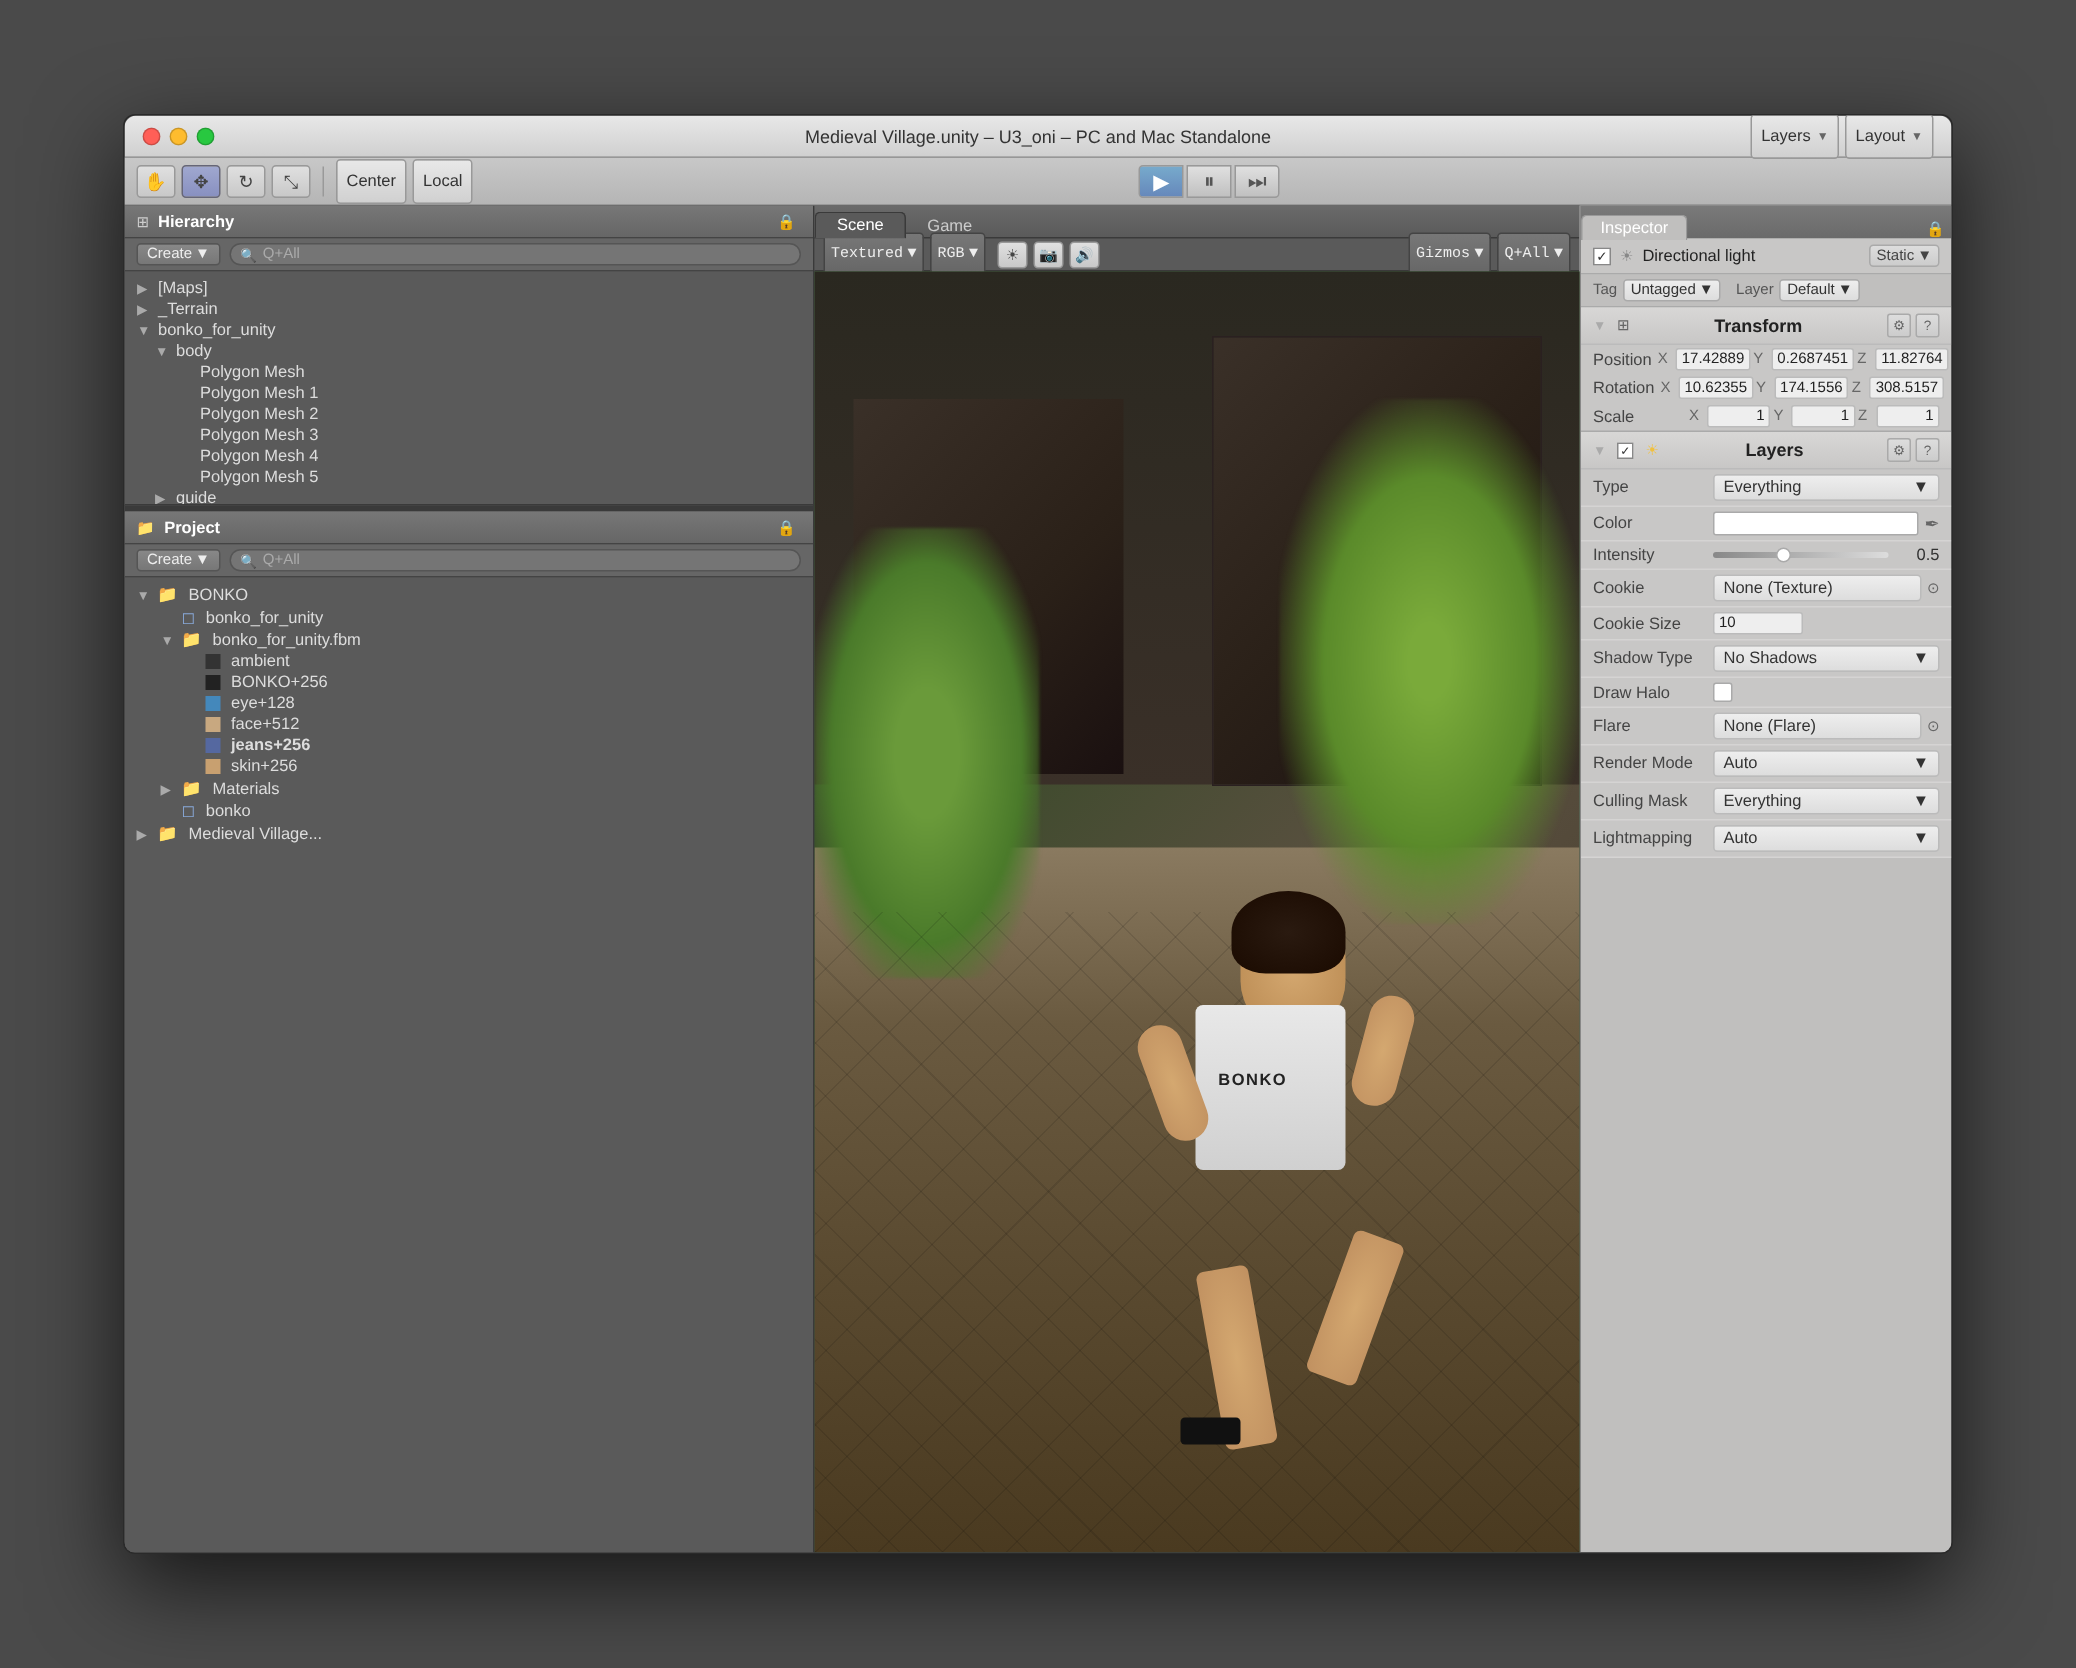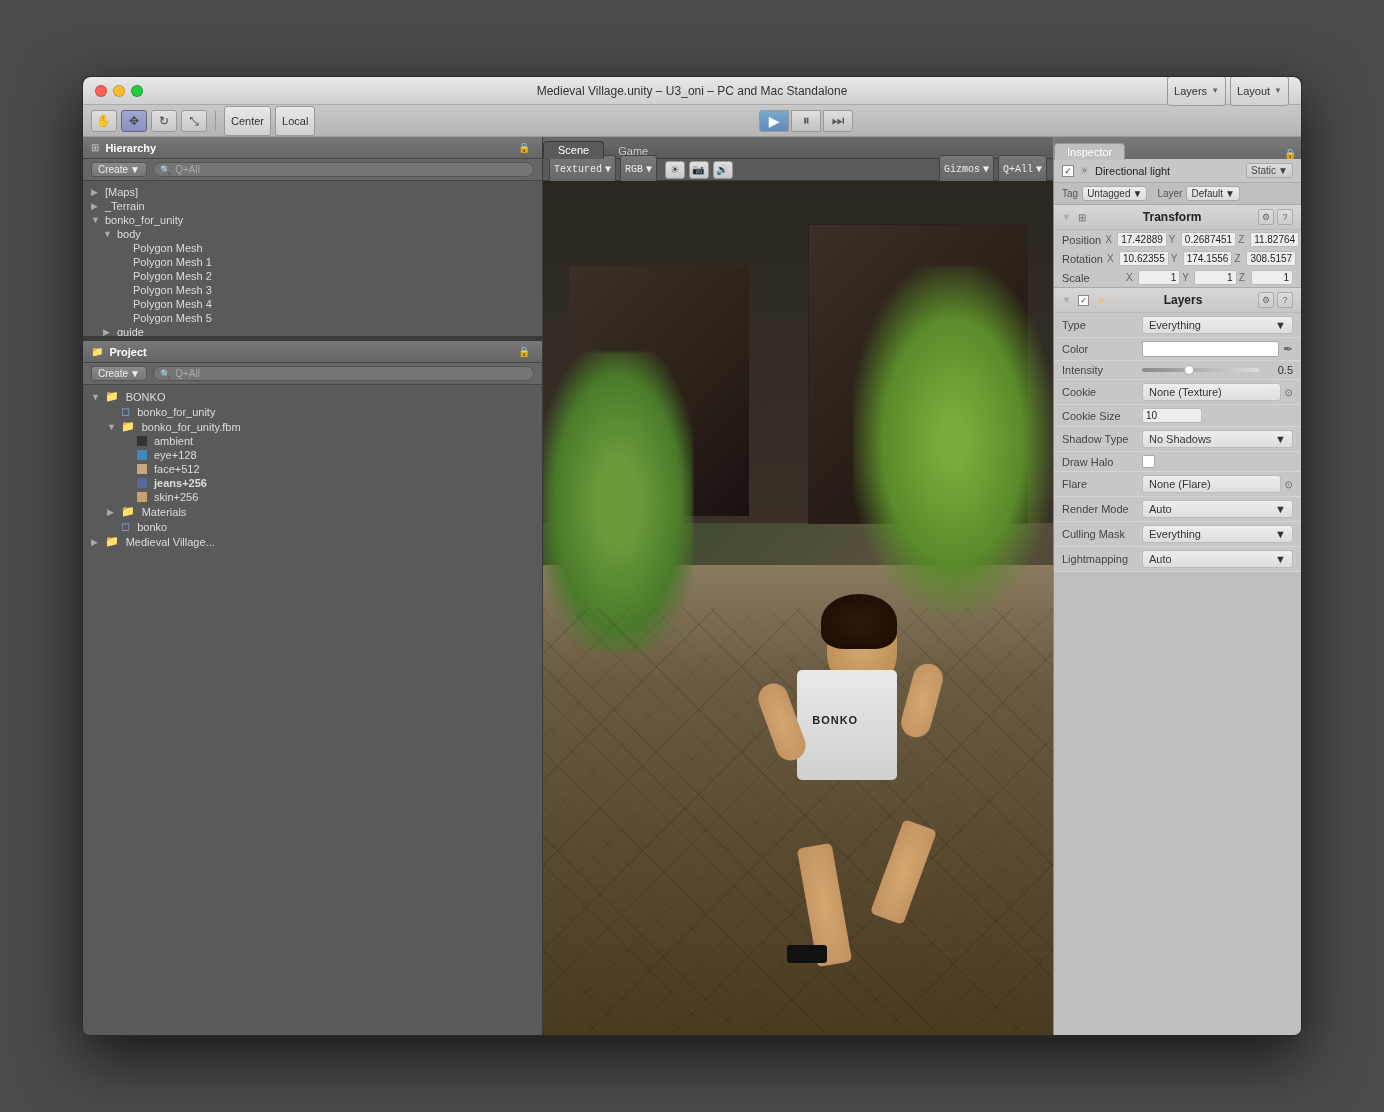--- a/index.html
+++ b/index.html
@@ -555,20 +555,25 @@
             <span style="color:#d4a840;margin-right:3px;">📁</span>
             <span>bonko_for_unity.fbm</span>
           </div>
           <div class="tree-item" style="padding-left:40px;">
             <span class="tree-toggle">&nbsp;</span>
             <span style="background:#333;width:10px;height:10px;display:inline-block;margin-right:3px;vertical-align:middle;"></span>
             <span>ambient</span>
           </div>
           <div class="tree-item" style="padding-left:40px;">
             <span class="tree-toggle">&nbsp;</span>
+            <span style="background:#222;width:10px;height:10px;display:inline-block;margin-right:3px;vertical-align:middle;"></span>
+            <span>BONKO+256</span>
+          </div>
+          <div class="tree-item" style="padding-left:40px;">
+            <span class="tree-toggle">&nbsp;</span>
             <span style="background:#4488bb;width:10px;height:10px;display:inline-block;margin-right:3px;vertical-align:middle;"></span>
             <span>eye+128</span>
           </div>
           <div class="tree-item" style="padding-left:40px;">
             <span class="tree-toggle">&nbsp;</span>
             <span style="background:#c8a880;width:10px;height:10px;display:inline-block;margin-right:3px;vertical-align:middle;"></span>
             <span>face+512</span>
           </div>
           <div class="tree-item" style="padding-left:40px;font-weight:bold;">
             <span class="tree-toggle">&nbsp;</span>

